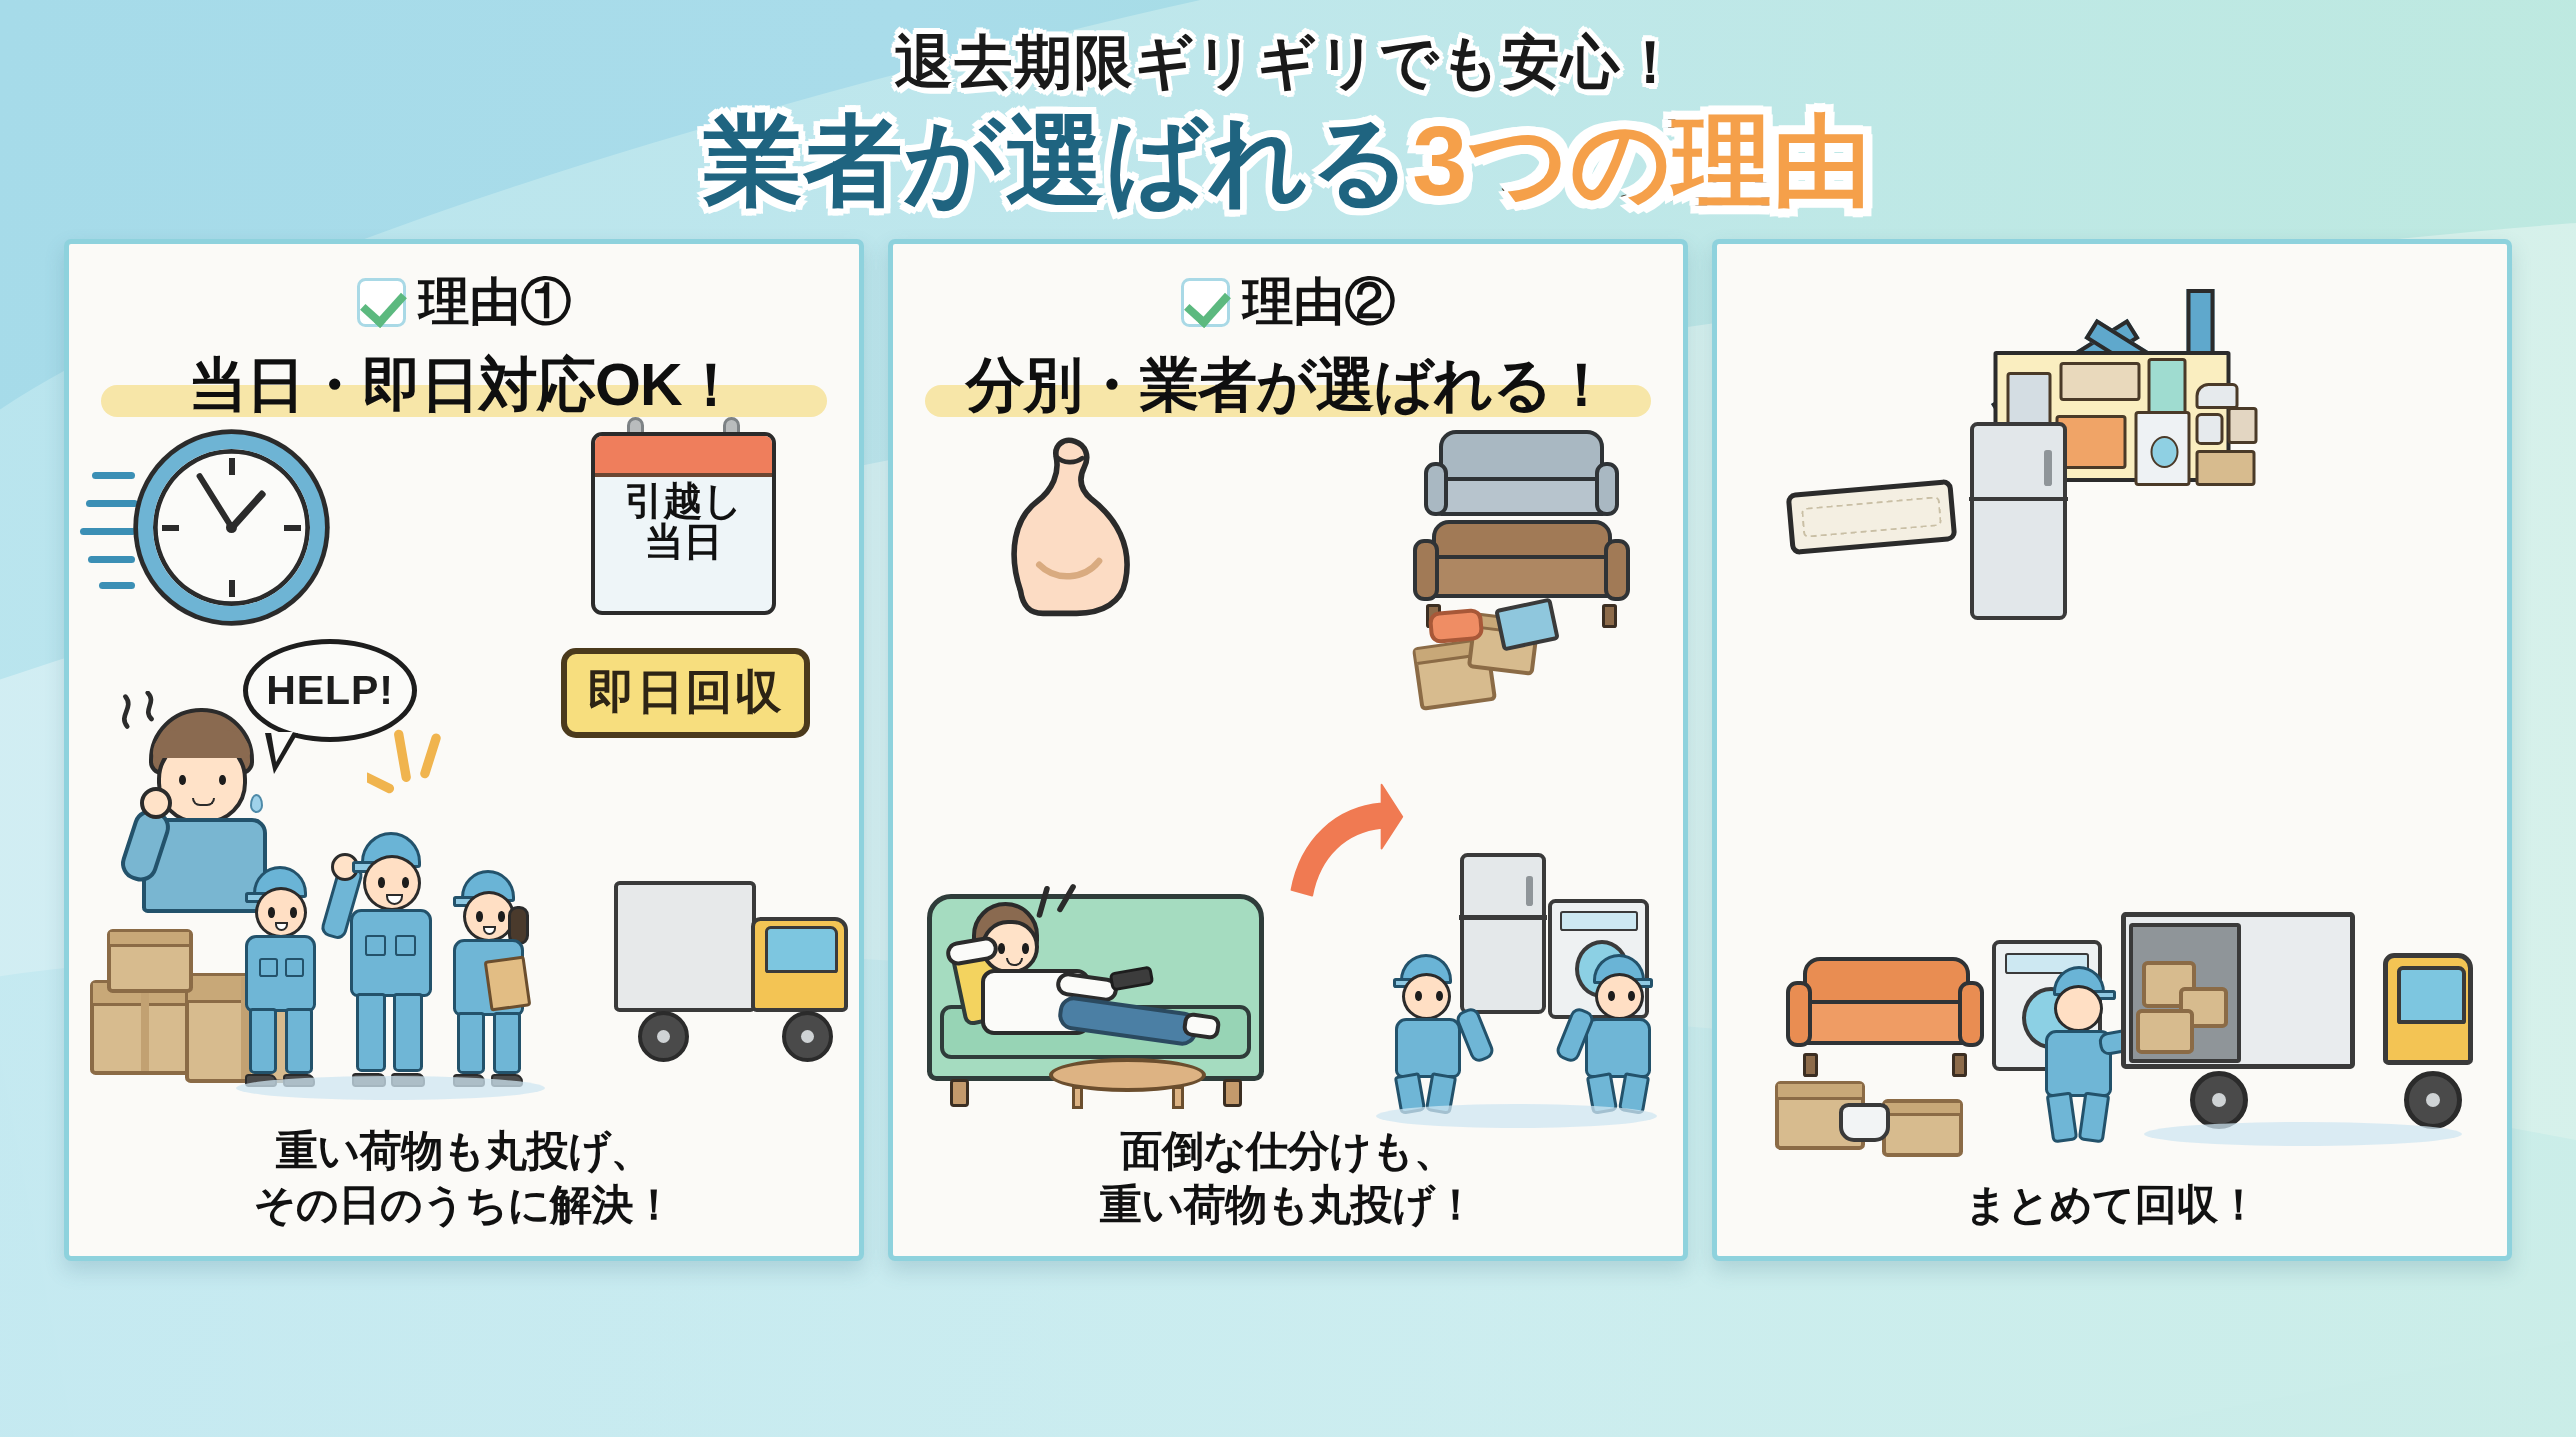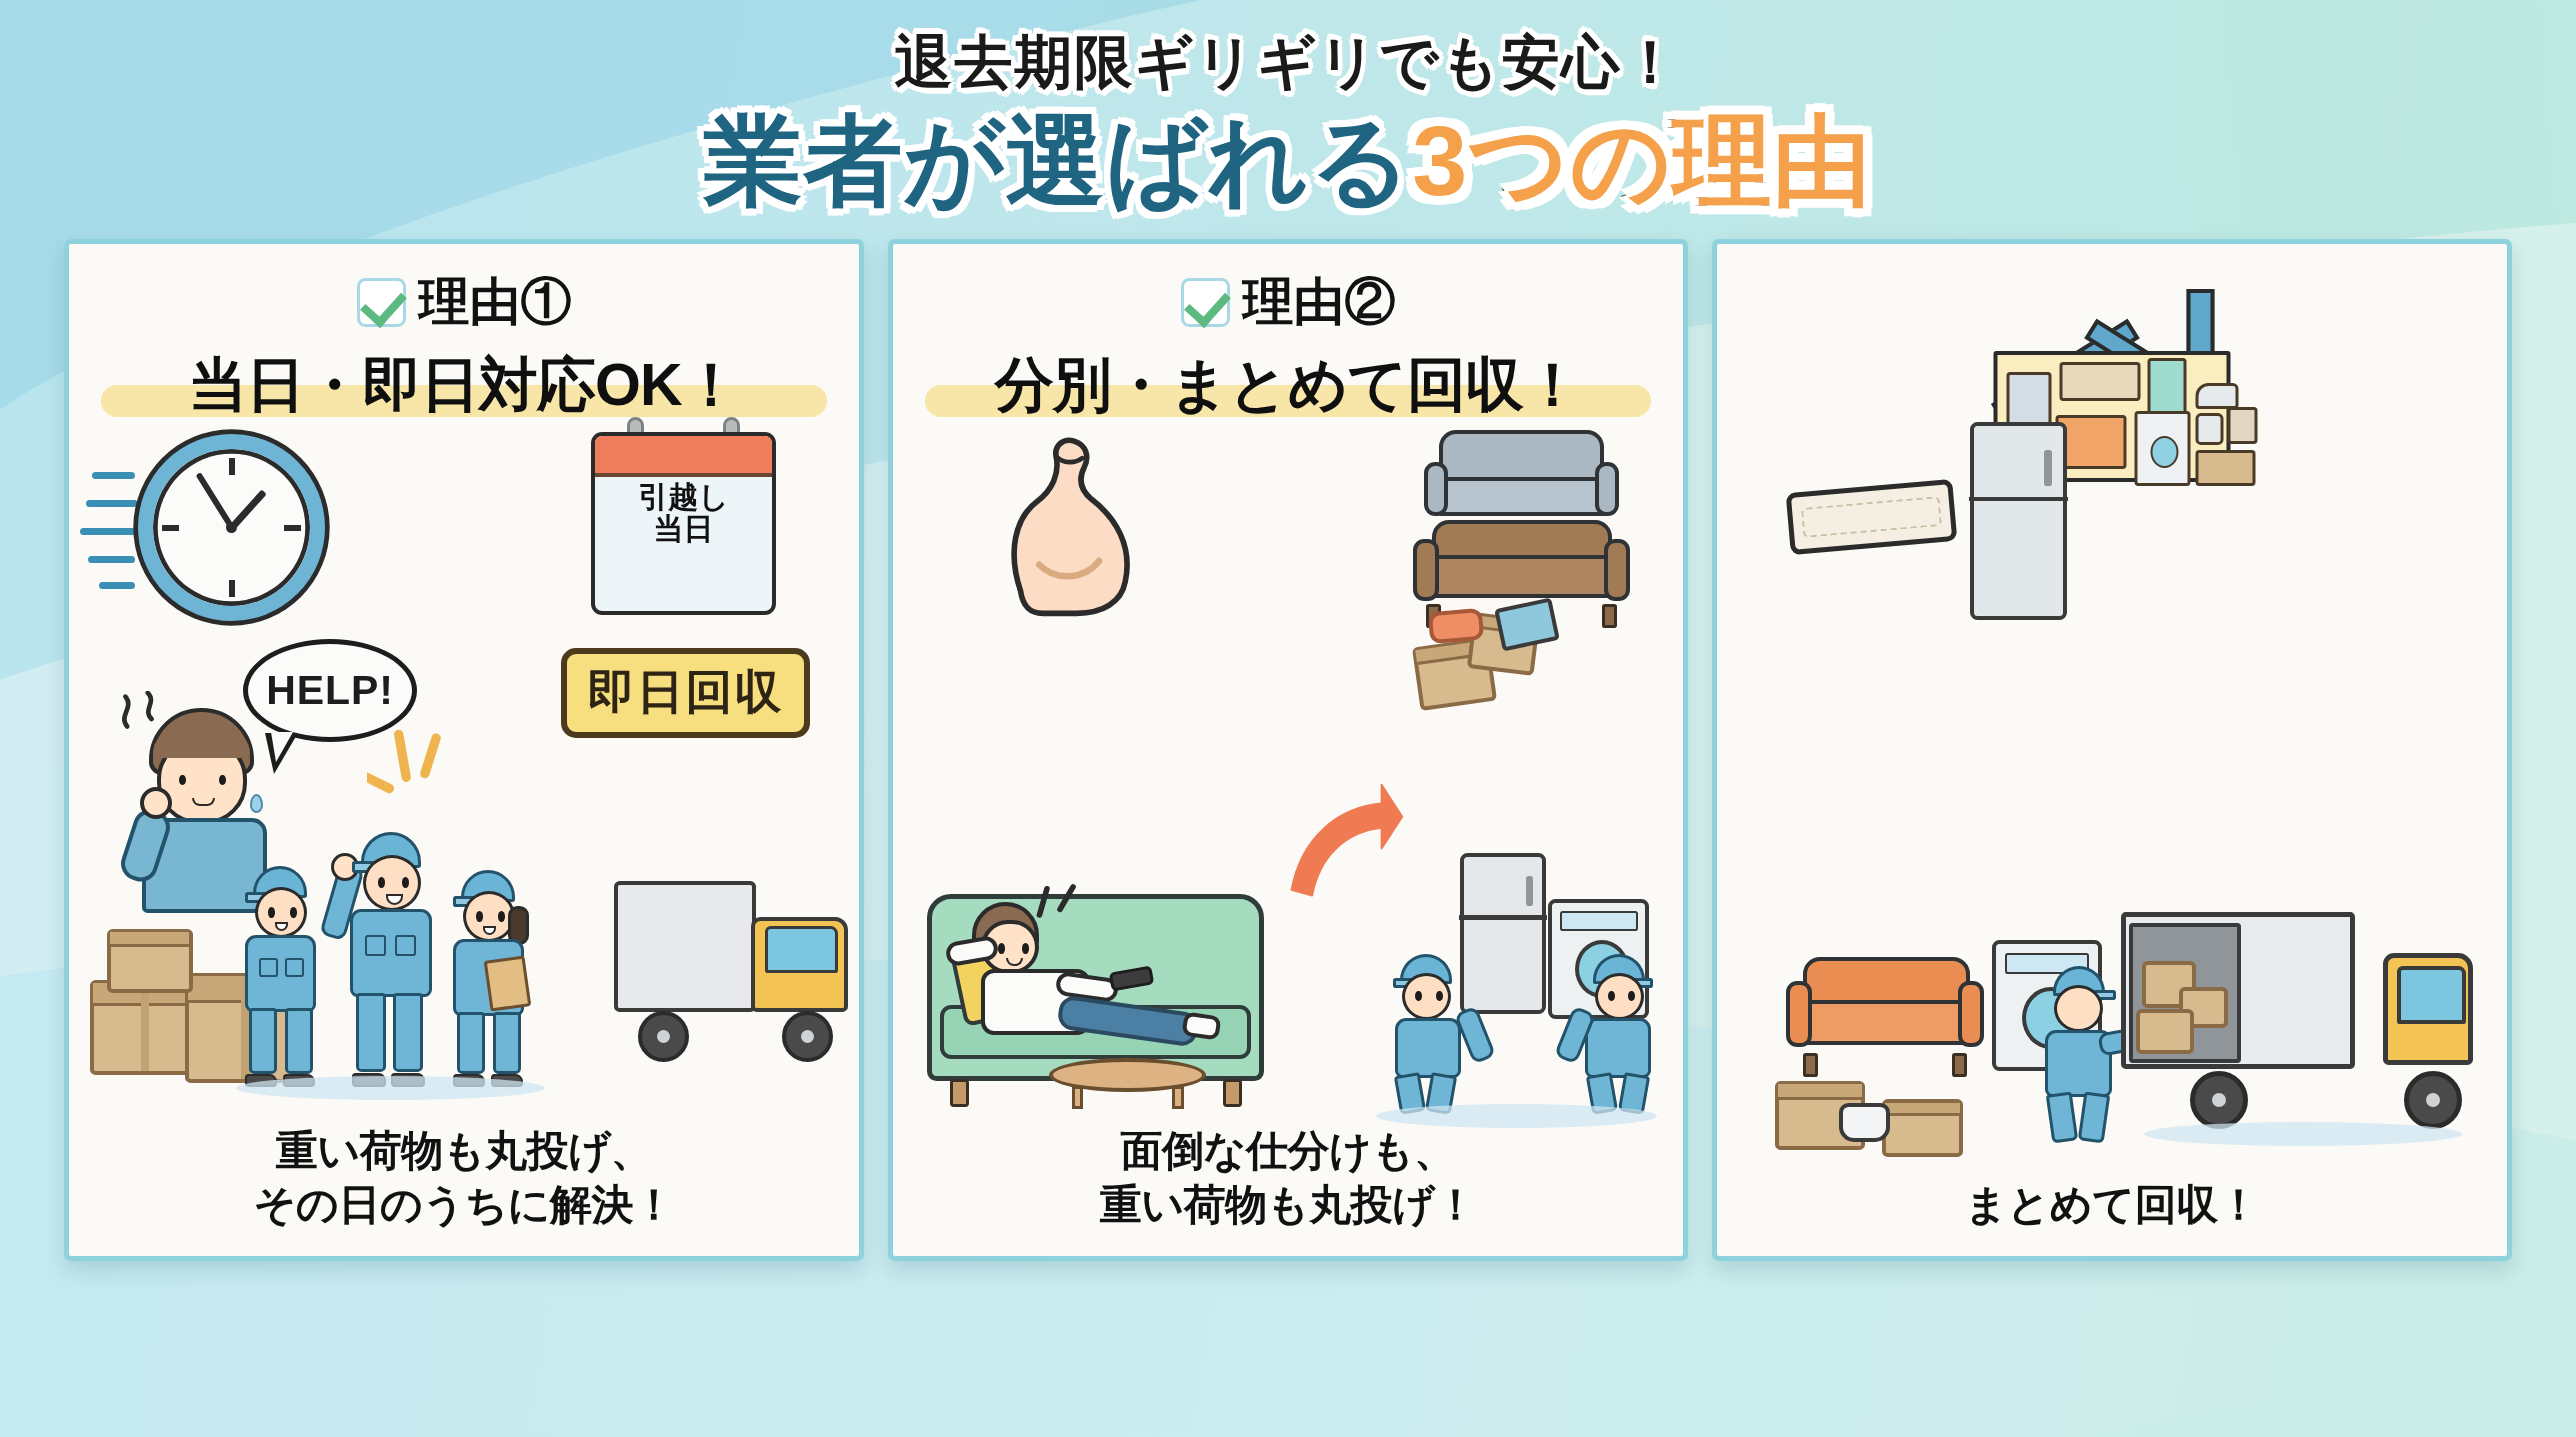--- a/index.html
+++ b/index.html
@@ -140,21 +140,21 @@
     position:absolute; inset:0; background:#eef5f8;
     border:4.7px solid #2b2b2b; border-radius:11.2px; overflow:hidden;
   }
   .cal-top { height:41px; background:#ef7e5c; border-bottom:4.7px solid #6b4632; }
   .cal-ring {
     position:absolute; top:-15px; width:17px; height:37px;
     background:#b9bcbd; border:3.7px solid #7d8285; border-radius:8.4px;
   }
   .cal-text {
     position:absolute; left:0; right:0; top:49px;
-    text-align:center; font-size:30px; font-weight:bold; color:#111; line-height:1.05;
+    text-align:center; font-size:39px; font-weight:bold; color:#111; line-height:1.05;
   }
 
   
   .bubble {
     position:absolute; left:157px; top:212px; width:174px; height:103px;
     background:#fbfbf9; border:5.6px solid #1d1d1d; border-radius:50%;
     display:flex; align-items:center; justify-content:center;
     font-size:41px; font-weight:bold; color:#1d1d1d; letter-spacing:0.9px;
   }
   .bubble::after {
@@ -427,21 +427,21 @@
     </div>
   </div>
 
   <div class="card">
     <div class="card-reason">
       <span class="chk"></span>
       <span>理由②</span>
     </div>
     <div class="card-title-wrap">
       <div class="card-title-hl"></div>
-      <div class="card-title">分別・まとめて回収！</div>
+      <div class="card-title">分別・業者が選ばれる！</div>
     </div>
 
     <div class="card-art">
 
       <svg class="bicep" viewBox="0 0 210 200">
         <path d="M58 170 C44 128, 52 92, 76 74 C92 62, 100 44, 96 26 C94 14, 104 6, 116 10 C128 14, 132 26, 126 38
                  C120 50, 122 62, 134 72 C160 92, 178 122, 170 160 C166 182, 146 194, 118 194 L82 194 C66 194, 60 184, 58 170 Z" fill="#fcdcc4" stroke="#2b2b2b" stroke-width="6" stroke-linejoin="round"></path>
         <path d="M96 26 C104 34, 116 34, 124 28" fill="none" stroke="#2b2b2b" stroke-width="5" stroke-linecap="round"></path>
         <path d="M78 142 C96 160, 126 158, 142 138" fill="none" stroke="#d9ab80" stroke-width="7" stroke-linecap="round"></path>
       </svg>

